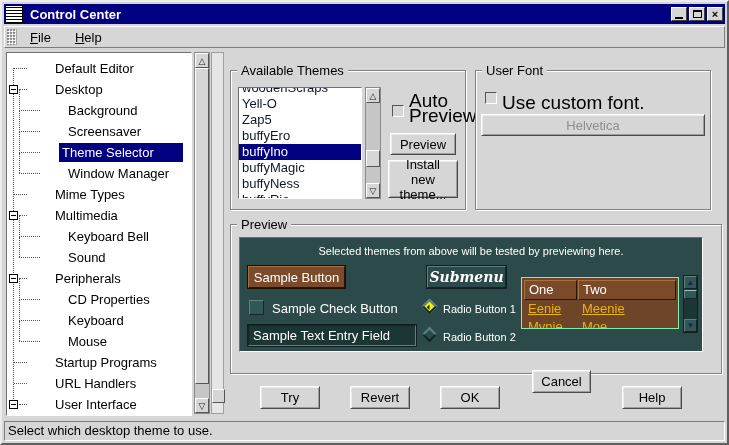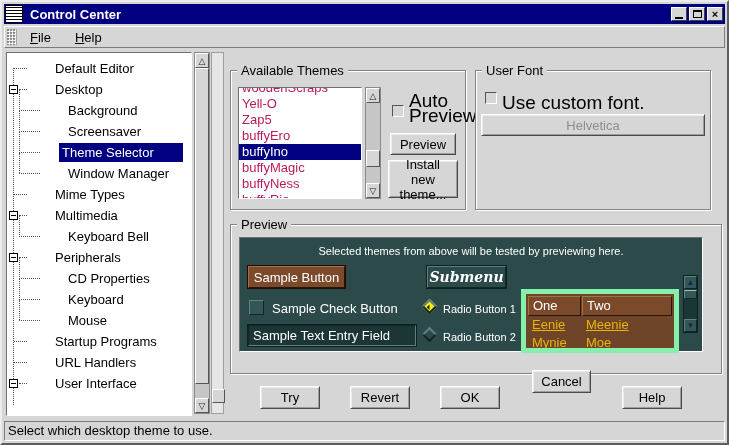--- a/index.html
+++ b/index.html
@@ -82,21 +82,21 @@
     font-size:13px; color:#000; white-space:nowrap; }
 
   .gb-themes{ left:6px; top:21px; width:236px; height:140px; }
   .gb-userfont{ left:251px; top:21px; width:236px; height:140px; }
   .gb-preview{ left:6px; top:175px; width:492px; height:150px; }
 
   
   .listbox{ position:absolute; left:7px; top:16px; width:124px; height:112px; background:#fff;
     border:1px solid; border-color:#6f6f6f #fff #fff #6f6f6f; overflow:hidden; }
   .listbox-inner{ margin-top:-8px; }
-  .list-item{ height:16px; line-height:16px; font-size:13px; color:#be185d; padding:0 3px; white-space:nowrap; }
+  .list-item{ height:16px; line-height:16px; font-size:13px; color:#0f172a; padding:0 3px; white-space:nowrap; }
   .list-item.sel{ background:#000080; color:#fff; }
   .list-vscroll{ position:absolute; left:134px; top:16px; width:16px; height:112px;
     background:#c6c6c6; border:1px solid #8a8a8a; }
   .list-thumb{ top:62px; height:17px; }
 
   .checkbox{ position:absolute; width:12px; height:12px; background:#d6d6d6;
     border:1px solid; border-color:#555 #fff #fff #555; }
   .cb-label{ position:absolute; font-size:19px; color:#000; }
   .ap-check{ left:161px; top:34px; }
   .ap-label{ left:178px; top:22px; width:54px; line-height:15px; }
@@ -135,22 +135,22 @@
     border-left:4px solid #222; border-top:4px solid transparent; }
   .radio2{ left:184px; top:91px; }
   .rlabel{ position:absolute; color:#fff; font-size:11px; }
   .r1label{ left:203px; top:65px; }
   .r2label{ left:203px; top:93px; }
   .tentry{ position:absolute; left:8px; top:87px; width:168px; height:21px; background:#1c3535;
     border:1px solid; border-color:#132626 #5d8181 #5d8181 #132626; box-shadow:0 0 0 1px #101f1f;
     color:#fff; font-size:13px; line-height:19px; padding-left:4px; white-space:nowrap; overflow:hidden; }
 
   
-  .ptable{ position:absolute; left:281px; top:51px; width:158px; height:64px; background:#6f4529;
-    border:5px solid #86efac; overflow:hidden; }
+  .ptable{ position:absolute; left:281px; top:39px; width:158px; height:52px; background:#6f4529;
+    border:1px solid #86efac; overflow:hidden; }
   .pth-row{ display:flex; padding:2px 2px 0 2px; }
   .pth{ height:20px; background:#7b4a2b; color:#fff; font-size:13px; line-height:18px; padding-left:4px;
     border:1px solid; border-color:#a5713f #2b130a #2b130a #a5713f; width:53px; }
   .pth.grow{ flex:1; margin-left:1px; }
   .ptr{ display:flex; padding:0 2px; }
   .ptd{ width:54px; color:#eab308; font-size:13px; height:18px; line-height:18px; padding-left:4px;
     white-space:nowrap; overflow:hidden;text-decoration:underline; }
   .ptd.grow{ flex:1; }
   .tsb{ position:absolute; left:443px; top:37px; width:15px; height:58px; background:#1c3535;
     border:1px solid #101f1f; }
@@ -227,20 +227,23 @@
           </div>
           <div class="tree-row top">
             <span class="tlabel">Mime Types</span>
           </div>
           <div class="tree-row top parent">
             <div class="expander"></div>
             <span class="tlabel">Multimedia</span>
           </div>
           <div class="tree-row child">
             <span class="tlabel">Keyboard Bell</span>
+          </div>
+          <div class="tree-row child last">
+            <span class="tlabel">Sound</span>
           </div>
           <div class="tree-row top parent">
             <div class="expander"></div>
             <span class="tlabel">Peripherals</span>
           </div>
           <div class="tree-row child">
             <span class="tlabel">CD Properties</span>
           </div>
           <div class="tree-row child">
             <span class="tlabel">Keyboard</span>

